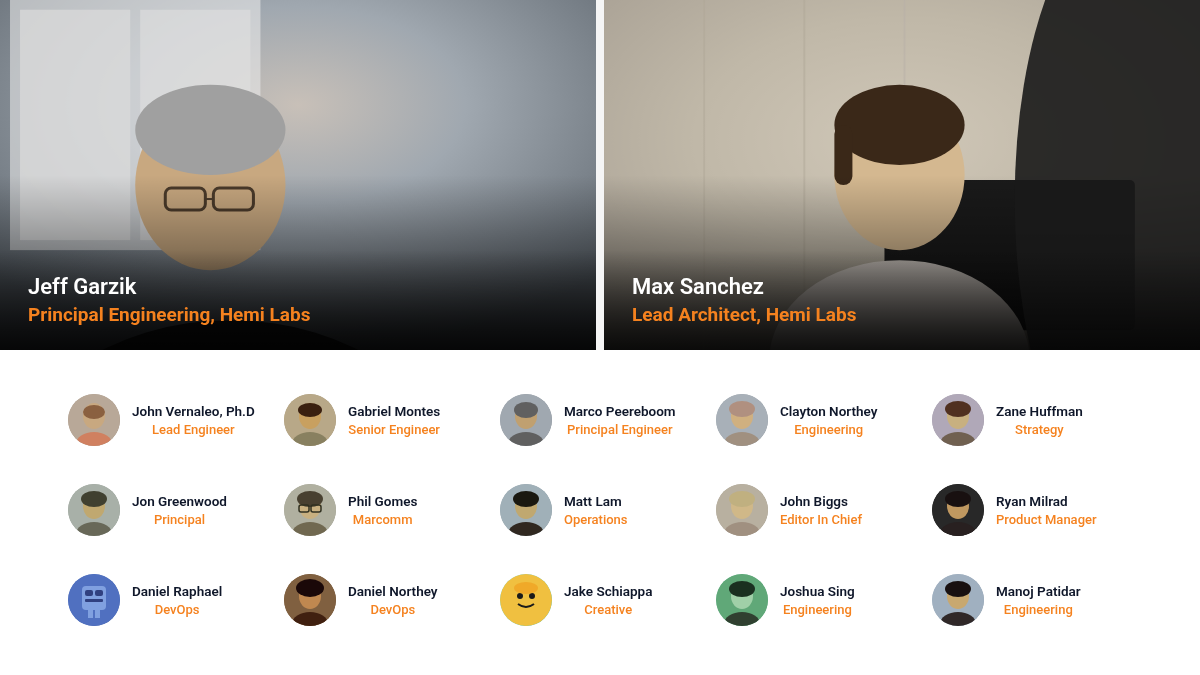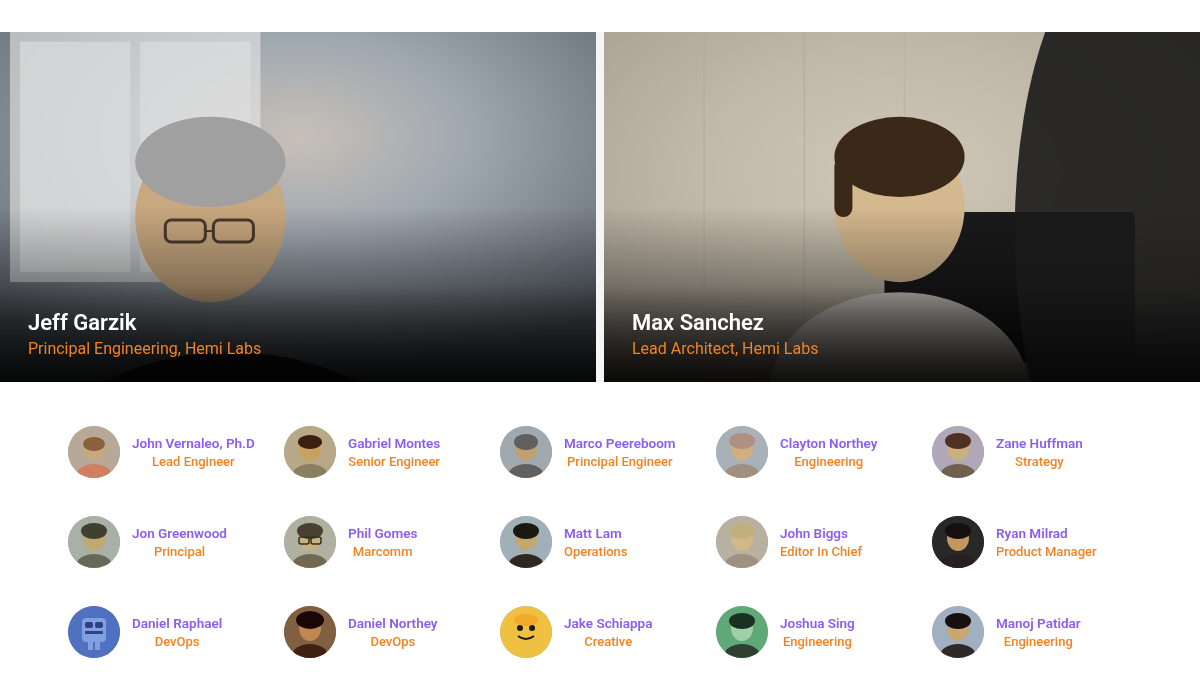--- a/index.html
+++ b/index.html
@@ -11,21 +11,20 @@
       overflow: hidden;
     }
 
     
     .hero-section {
       display: flex;
       gap: 0;
       width: 100%;
       height: 350px;
       background: #f5f5f5;
-      margin-top: 32px;
     }
 
     .hero-card {
       flex: 1;
       position: relative;
       overflow: hidden;
     }
 
     .hero-card:first-child {
       margin-right: 8px;
@@ -58,22 +57,22 @@
     }
 
     .hero-name {
       font-size: 22px;
       font-weight: 600;
       color: #ffffff;
       margin-bottom: 4px;
     }
 
     .hero-role {
-      font-size: 16px;
-      font-weight: 400;
+      font-size: 19px;
+      font-weight: 700;
       color: #f5821f;
     }
 
     
     .team-section {
       padding: 40px 60px 20px 60px;
       background: #ffffff;
     }
 
     .team-grid {
@@ -120,21 +119,21 @@
 
     .member-info {
       display: flex;
       flex-direction: column;
       gap: 2px;
     }
 
     .member-name {
       font-size: 13.5px;
       font-weight: 600;
-      color: #8b5cf6;
+      color: #0f172a;
       line-height: 1.3;
     }
 
     .member-role {
       font-size: 13px;
       font-weight: 500;
       color: #f5821f;
       text-align: center;
     }
   </style>

